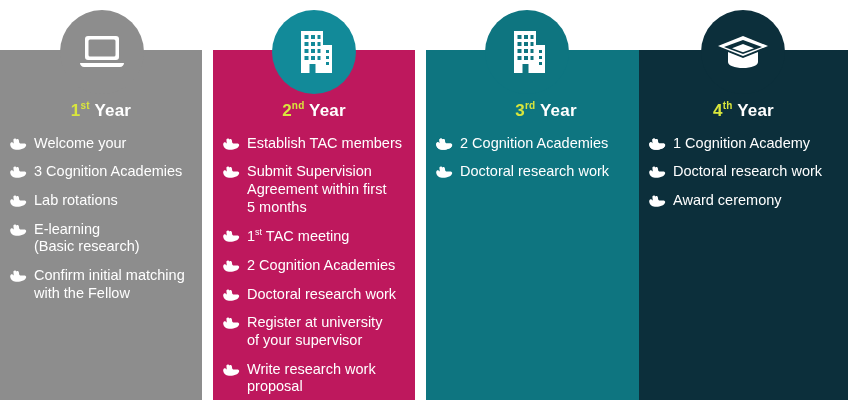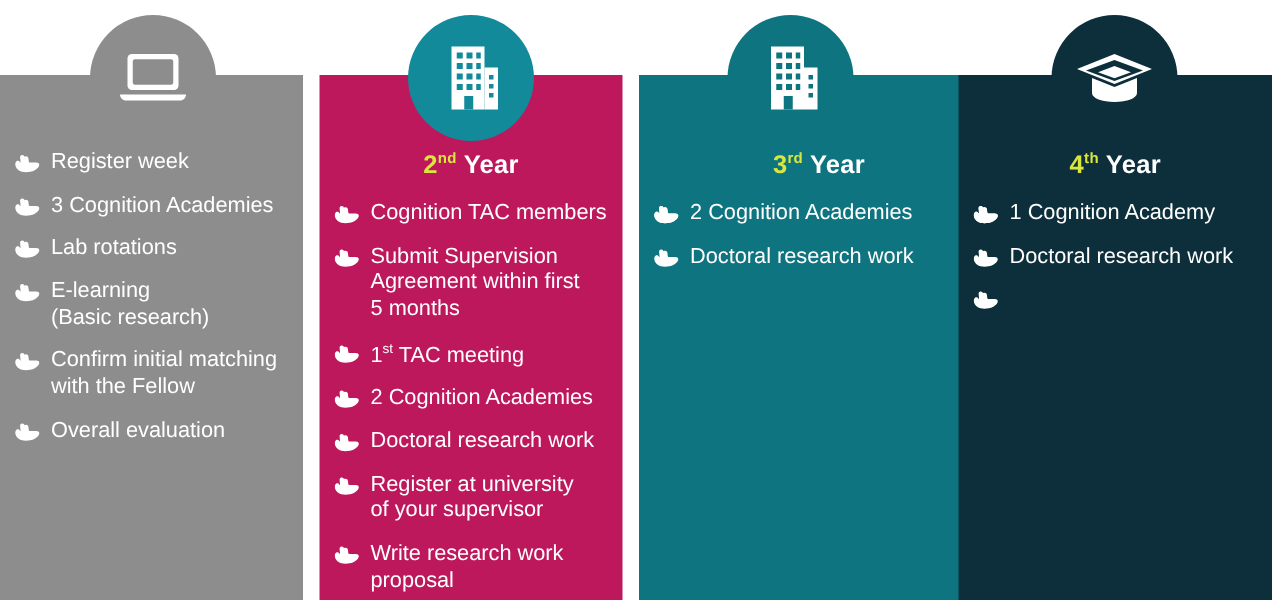--- a/index.html
+++ b/index.html
@@ -86,28 +86,31 @@
     font-size: 9px;
     vertical-align: super;
   }
 </style>
 </head>
 <body>
 
 <div id="board">
 
   <div class="column col-0">
+    <div class="col-title">
+      <span>1</span><span class="ord">st</span><span class="yr"> Year</span>
+    </div>
     <ul class="items">
       <li>
         <span class="bullet">
           <svg width="18" height="16" viewBox="0 0 18 16">
               <path fill="#ffffff" d="M7.2 3.1c.9-.1 1.6.5 1.7 1.3l.3 2.2c.1.5.5.8 1 .8h4c1.1 0 2 .6 2 1.5 0 1.5-1.4 2.8-3 3.6-1.9 1-4 1.3-5.8 1.3-2.1 0-3.6-.4-4.7-1.1C1.4 11.9.6 10.6.3 9.3c-.3-1.2 0-2.3.7-2.8.5-.4 1.1-.4 1.6-.1.4.2.7.6 1 1.1.1-.1.1-.3.1-.5L3.4 4c-.1-.8.5-1.5 1.3-1.6.8-.1 1.5.4 1.6 1.2l.2 1.6c0-.1 0-.2 0-.3l-.2-1.2c-.1-.3.3-.5.9-.6z"></path>
             </svg>
         </span>
-        <span class="item-text" style="white-space:pre-line">Register week</span>
+        <span class="item-text" style="white-space:pre-line">Welcome your</span>
       </li>
       <li>
         <span class="bullet">
           <svg width="18" height="16" viewBox="0 0 18 16">
               <path fill="#ffffff" d="M7.2 3.1c.9-.1 1.6.5 1.7 1.3l.3 2.2c.1.5.5.8 1 .8h4c1.1 0 2 .6 2 1.5 0 1.5-1.4 2.8-3 3.6-1.9 1-4 1.3-5.8 1.3-2.1 0-3.6-.4-4.7-1.1C1.4 11.9.6 10.6.3 9.3c-.3-1.2 0-2.3.7-2.8.5-.4 1.1-.4 1.6-.1.4.2.7.6 1 1.1.1-.1.1-.3.1-.5L3.4 4c-.1-.8.5-1.5 1.3-1.6.8-.1 1.5.4 1.6 1.2l.2 1.6c0-.1 0-.2 0-.3l-.2-1.2c-.1-.3.3-.5.9-.6z"></path>
             </svg>
         </span>
         <span class="item-text" style="white-space:pre-line">3 Cognition Academies</span>
       </li>
       <li>
@@ -128,44 +131,36 @@
 (Basic research)</span>
       </li>
       <li>
         <span class="bullet">
           <svg width="18" height="16" viewBox="0 0 18 16">
               <path fill="#ffffff" d="M7.2 3.1c.9-.1 1.6.5 1.7 1.3l.3 2.2c.1.5.5.8 1 .8h4c1.1 0 2 .6 2 1.5 0 1.5-1.4 2.8-3 3.6-1.9 1-4 1.3-5.8 1.3-2.1 0-3.6-.4-4.7-1.1C1.4 11.9.6 10.6.3 9.3c-.3-1.2 0-2.3.7-2.8.5-.4 1.1-.4 1.6-.1.4.2.7.6 1 1.1.1-.1.1-.3.1-.5L3.4 4c-.1-.8.5-1.5 1.3-1.6.8-.1 1.5.4 1.6 1.2l.2 1.6c0-.1 0-.2 0-.3l-.2-1.2c-.1-.3.3-.5.9-.6z"></path>
             </svg>
         </span>
         <span class="item-text" style="white-space:pre-line">Confirm initial matching
 with the Fellow</span>
-      </li>
-      <li>
-        <span class="bullet">
-          <svg width="18" height="16" viewBox="0 0 18 16">
-              <path fill="#ffffff" d="M7.2 3.1c.9-.1 1.6.5 1.7 1.3l.3 2.2c.1.5.5.8 1 .8h4c1.1 0 2 .6 2 1.5 0 1.5-1.4 2.8-3 3.6-1.9 1-4 1.3-5.8 1.3-2.1 0-3.6-.4-4.7-1.1C1.4 11.9.6 10.6.3 9.3c-.3-1.2 0-2.3.7-2.8.5-.4 1.1-.4 1.6-.1.4.2.7.6 1 1.1.1-.1.1-.3.1-.5L3.4 4c-.1-.8.5-1.5 1.3-1.6.8-.1 1.5.4 1.6 1.2l.2 1.6c0-.1 0-.2 0-.3l-.2-1.2c-.1-.3.3-.5.9-.6z"></path>
-            </svg>
-        </span>
-        <span class="item-text" style="white-space:pre-line">Overall evaluation</span>
       </li>
     </ul>
   </div>
 
   <div class="column col-1">
     <div class="col-title">
       <span>2</span><span class="ord">nd</span><span class="yr"> Year</span>
     </div>
     <ul class="items">
       <li>
         <span class="bullet">
           <svg width="18" height="16" viewBox="0 0 18 16">
               <path fill="#ffffff" d="M7.2 3.1c.9-.1 1.6.5 1.7 1.3l.3 2.2c.1.5.5.8 1 .8h4c1.1 0 2 .6 2 1.5 0 1.5-1.4 2.8-3 3.6-1.9 1-4 1.3-5.8 1.3-2.1 0-3.6-.4-4.7-1.1C1.4 11.9.6 10.6.3 9.3c-.3-1.2 0-2.3.7-2.8.5-.4 1.1-.4 1.6-.1.4.2.7.6 1 1.1.1-.1.1-.3.1-.5L3.4 4c-.1-.8.5-1.5 1.3-1.6.8-.1 1.5.4 1.6 1.2l.2 1.6c0-.1 0-.2 0-.3l-.2-1.2c-.1-.3.3-.5.9-.6z"></path>
             </svg>
         </span>
-        <span class="item-text" style="white-space:pre-line">Cognition TAC members</span>
+        <span class="item-text" style="white-space:pre-line">Establish TAC members</span>
       </li>
       <li>
         <span class="bullet">
           <svg width="18" height="16" viewBox="0 0 18 16">
               <path fill="#ffffff" d="M7.2 3.1c.9-.1 1.6.5 1.7 1.3l.3 2.2c.1.5.5.8 1 .8h4c1.1 0 2 .6 2 1.5 0 1.5-1.4 2.8-3 3.6-1.9 1-4 1.3-5.8 1.3-2.1 0-3.6-.4-4.7-1.1C1.4 11.9.6 10.6.3 9.3c-.3-1.2 0-2.3.7-2.8.5-.4 1.1-.4 1.6-.1.4.2.7.6 1 1.1.1-.1.1-.3.1-.5L3.4 4c-.1-.8.5-1.5 1.3-1.6.8-.1 1.5.4 1.6 1.2l.2 1.6c0-.1 0-.2 0-.3l-.2-1.2c-.1-.3.3-.5.9-.6z"></path>
             </svg>
         </span>
         <span class="item-text" style="white-space:pre-line">Submit Supervision
 Agreement within first
 5 months</span>
@@ -273,20 +268,21 @@
             </svg>
         </span>
         <span class="item-text" style="white-space:pre-line">Doctoral research work</span>
       </li>
       <li>
         <span class="bullet">
           <svg width="18" height="16" viewBox="0 0 18 16">
               <path fill="#ffffff" d="M7.2 3.1c.9-.1 1.6.5 1.7 1.3l.3 2.2c.1.5.5.8 1 .8h4c1.1 0 2 .6 2 1.5 0 1.5-1.4 2.8-3 3.6-1.9 1-4 1.3-5.8 1.3-2.1 0-3.6-.4-4.7-1.1C1.4 11.9.6 10.6.3 9.3c-.3-1.2 0-2.3.7-2.8.5-.4 1.1-.4 1.6-.1.4.2.7.6 1 1.1.1-.1.1-.3.1-.5L3.4 4c-.1-.8.5-1.5 1.3-1.6.8-.1 1.5.4 1.6 1.2l.2 1.6c0-.1 0-.2 0-.3l-.2-1.2c-.1-.3.3-.5.9-.6z"></path>
             </svg>
         </span>
+        <span class="item-text" style="white-space:pre-line">Award ceremony</span>
       </li>
     </ul>
   </div>
 
   <div class="badge badge-0">
     <span>
       <svg width="48" height="40" viewBox="0 0 48 40">
         <rect x="7" y="4" width="34" height="24" rx="3" fill="#ffffff"></rect>
         <rect x="10.5" y="7.5" width="27" height="17" rx="1.5" fill="#8d8d8d"></rect>
         <path d="M2 31h44c0 2.2-1.8 4-4 4H6c-2.2 0-4-1.8-4-4z" fill="#ffffff"></path>

